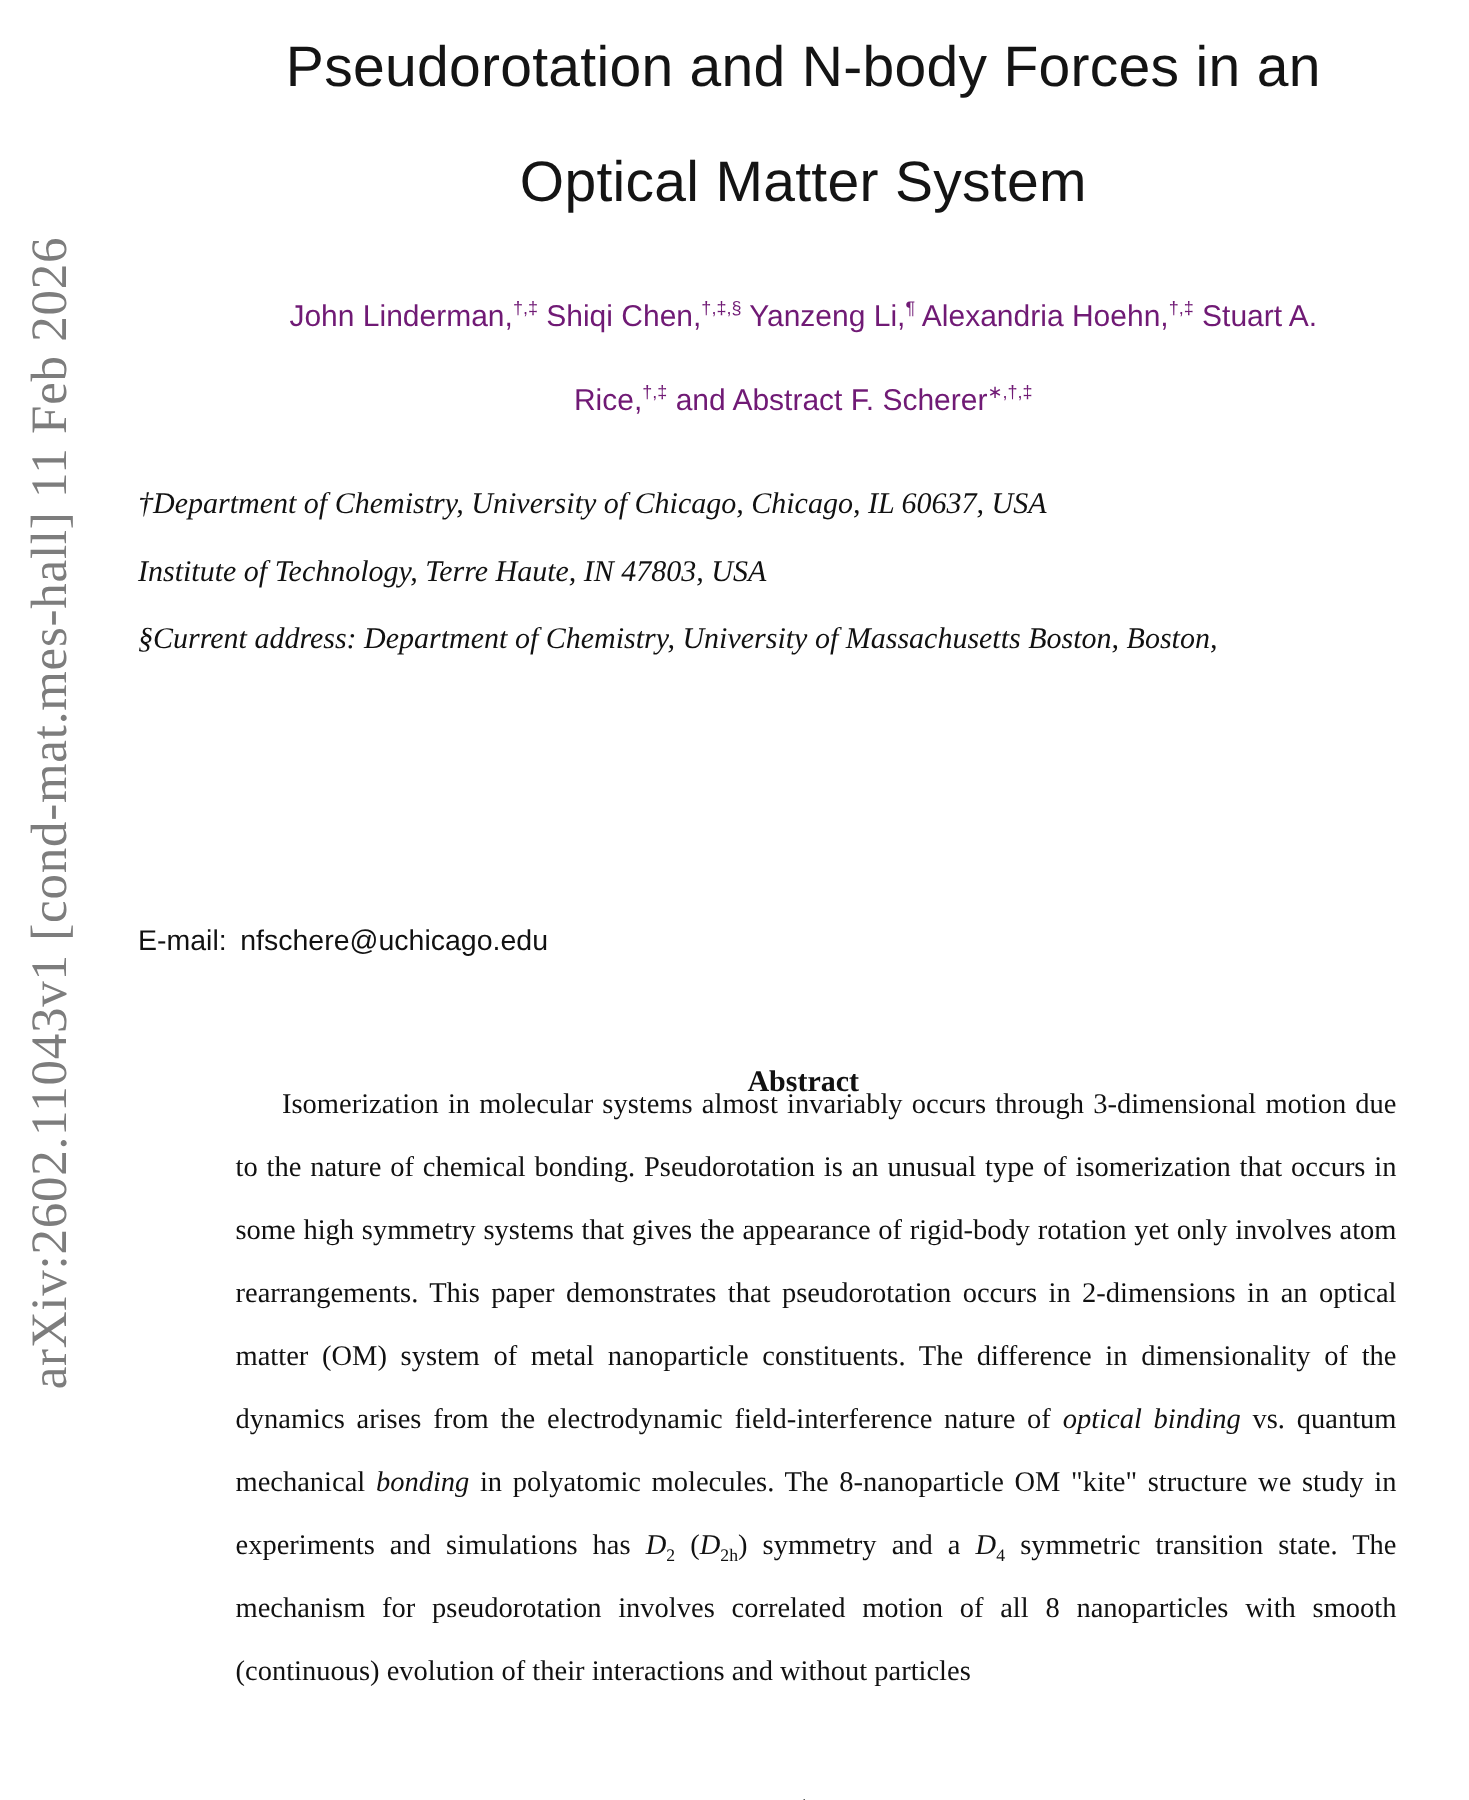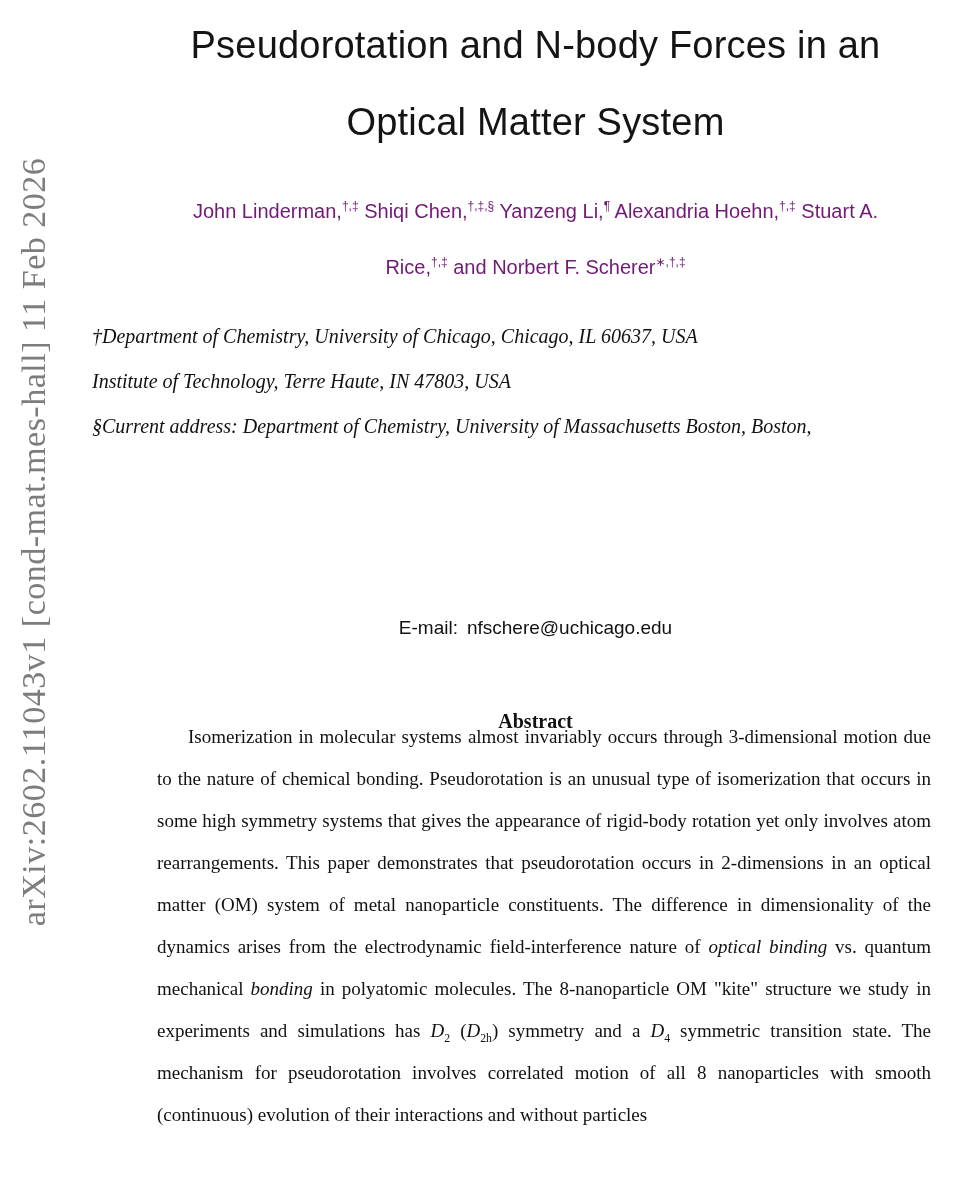--- a/index.html
+++ b/index.html
@@ -41,21 +41,21 @@
   .authors sup { font-size: 60%; line-height: 0; }
 
   .affils {
     position: absolute; top: 290px; left: 0; width: 100%;
     text-align: left; font-style: italic;
     font-size: 20px; line-height: 45px;
   }
 
   .email {
     position: absolute; top: 591px; left: 0; width: 100%;
-    text-align: center;
+    text-align: left;
     font-family: "Liberation Sans", sans-serif;
     font-size: 19px; line-height: 26px;
   }
   .email .email-label { margin-right: 9px; }
   .email a { color: inherit; text-decoration: none; cursor: pointer; }
 
   .abs-head {
     position: absolute; top: 684px; left: 0; width: 100%;
     text-align: center; font-weight: bold;
     font-size: 20px; line-height: 26px;
@@ -83,21 +83,21 @@
 
   <div class="content">
 
     <h1 class="title">
       <span>Pseudorotation and N-body Forces in an</span><br>
       <span>Optical Matter System</span>
     </h1>
 
     <div class="authors">
       <div><span>John Linderman,</span><sup>†,‡</sup><span> Shiqi Chen,</span><sup>†,‡,§</sup><span> Yanzeng Li,</span><sup>¶</sup><span> Alexandria Hoehn,</span><sup>†,‡</sup><span> Stuart A.</span></div>
-      <div><span>Rice,</span><sup>†,‡</sup><span> and Norbert F. Scherer</span><sup>∗,†,‡</sup></div>
+      <div><span>Rice,</span><sup>†,‡</sup><span> and Abstract F. Scherer</span><sup>∗,†,‡</sup></div>
     </div>
 
     <div class="affils">
       <div>†Department of Chemistry, University of Chicago, Chicago, IL 60637, USA</div>
       <div>Institute of Technology, Terre Haute, IN 47803, USA</div>
       <div>§Current address: Department of Chemistry, University of Massachusetts Boston, Boston,</div>
     </div>
 
     <div class="email">
       <span class="email-label">E-mail:</span><a>nfschere@uchicago.edu</a>

